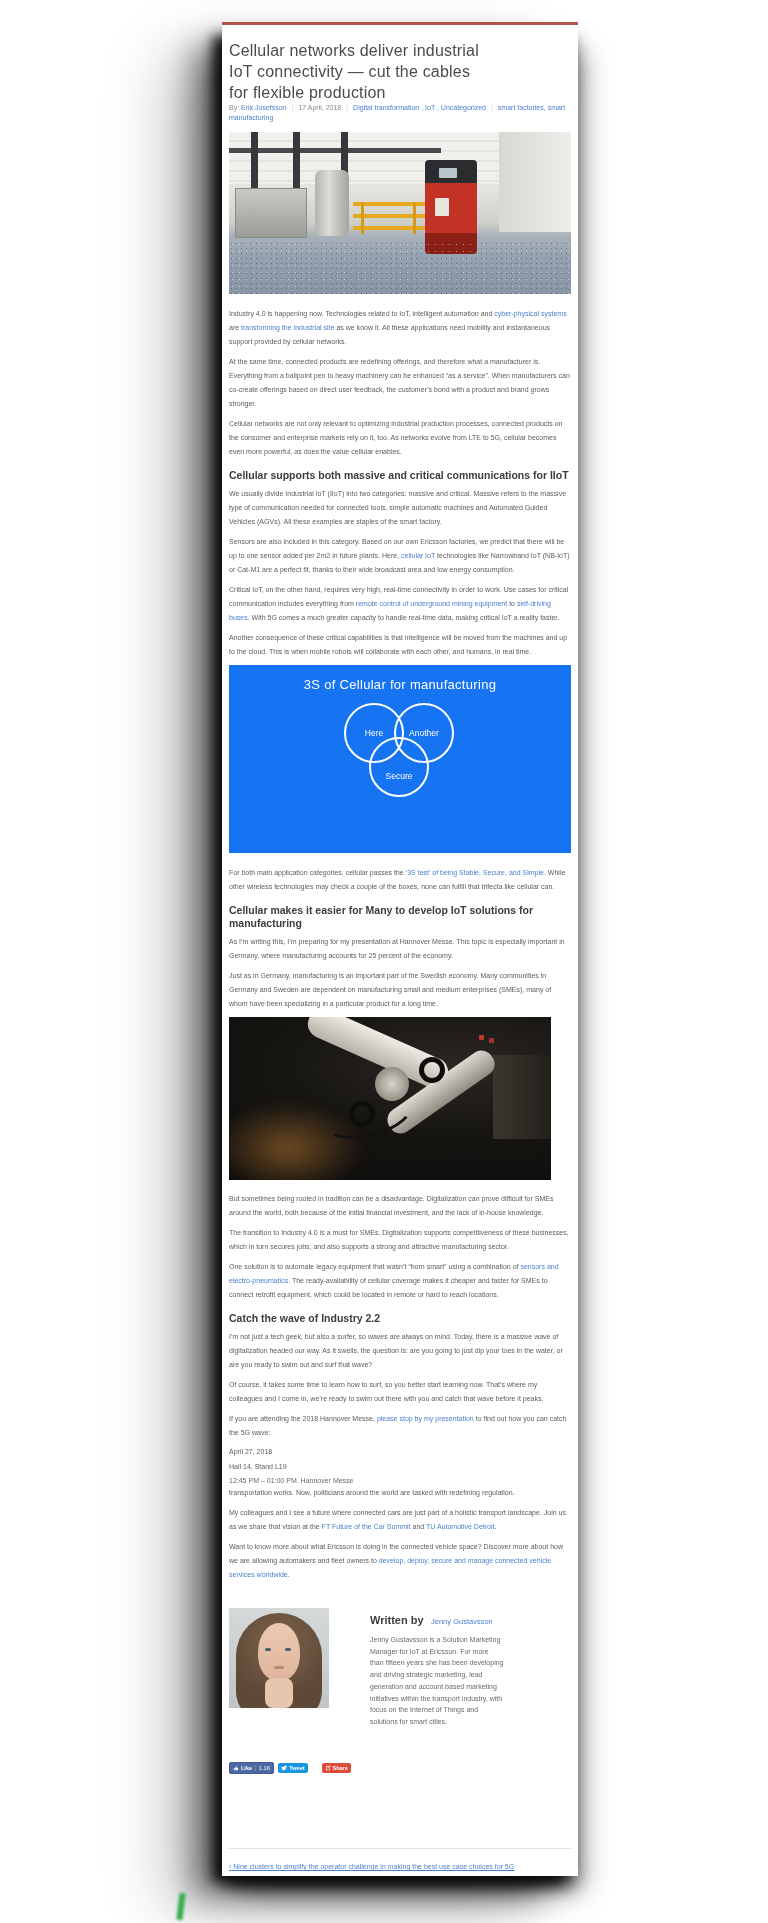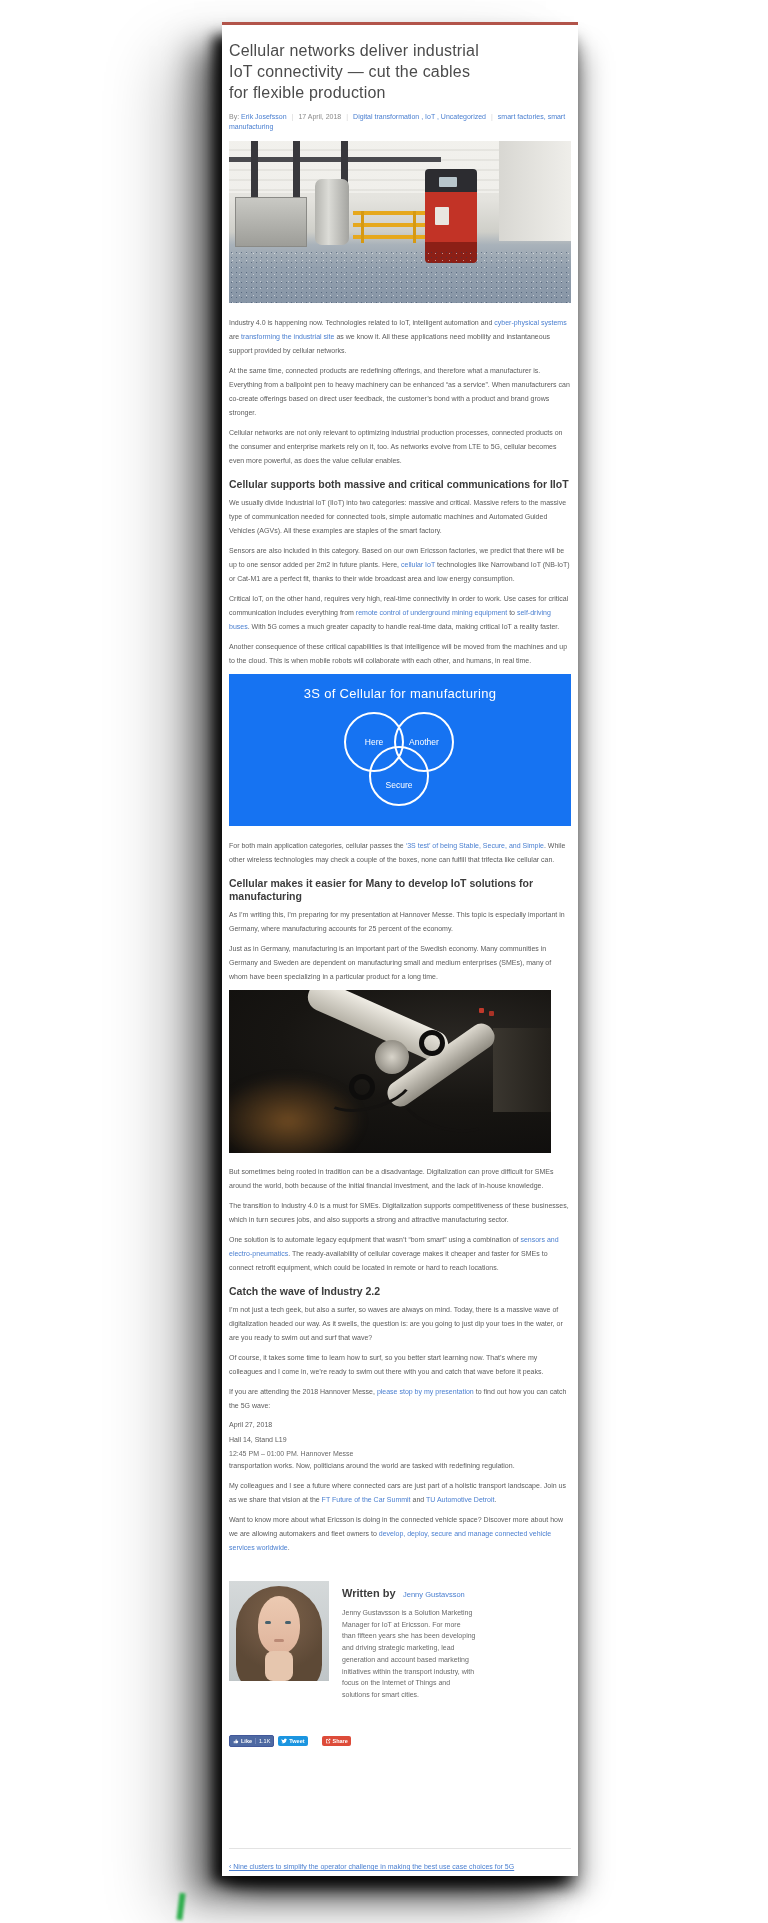--- a/index.html
+++ b/index.html
@@ -4,21 +4,21 @@
 <style>
   html,body{margin:0;padding:0;width:768px;height:1923px;background:#ffffff;overflow:hidden;
     font-family:"Liberation Sans","DejaVu Sans",sans-serif;position:relative;}
   .page-card{position:absolute;left:222px;top:22px;width:356px;height:1854px;background:#ffffff;
     border-top:3px solid #b2544a;box-sizing:border-box;padding:0 7px 0 7px;
     box-shadow:-13px 10px 12px -4px rgba(8,8,8,.95),
                -30px 22px 30px -2px rgba(0,0,0,.5),
                -55px 34px 60px 0 rgba(0,0,0,.22),
                0 14px 16px -4px rgba(0,0,0,.8),
                14px 22px 26px -8px rgba(0,0,0,.35);}
-  h1{font-size:16px;line-height:21px;font-weight:normal;color:#4b4b4b;margin:15px 0 9px;letter-spacing:.2px;}
+  h1{font-size:16px;line-height:21px;font-weight:normal;color:#4b4b4b;margin:15px 0 0;letter-spacing:.2px;}
   .byline{font-size:7px;line-height:10px;color:#8a8a8a;margin:0 0 9px;}
   .byline .sep{color:#d6d6d6;margin:0 5px;}
   .blnk{color:#4a7fd0;cursor:pointer;}
   .lnk{color:#4a7fd0;cursor:pointer;}
   p{font-size:7px;line-height:14px;color:#5c5c5c;margin:0 0 6px;}
   p.lead{font-size:7.3px;font-weight:bold;color:#3c3c3c;line-height:21px;margin:0 0 11px;}
   h2{font-size:10.5px;line-height:13px;color:#3c3c3c;margin:10px 0 5px;font-weight:bold;}
   p.line{line-height:11px;margin:0 0 4px;}
   p.clipped{height:7px;overflow:hidden;line-height:9px;margin:0 0 3px;color:#6a6a6a;}
   
@@ -39,21 +39,21 @@
   .h-agv{position:absolute;left:196px;top:28px;width:52px;height:94px;border-radius:4px;
     background:linear-gradient(180deg,#2c2c30 0 24%,#c23326 24% 78%,#8c1f16 78% 100%);}
   .h-agv-screen{position:absolute;left:210px;top:36px;width:18px;height:10px;background:#b8c6cc;border-radius:1px;}
   .h-agv-label{position:absolute;left:206px;top:66px;width:14px;height:18px;background:#e9e6e0;border-radius:1px;}
   .h-wall-r{position:absolute;right:0;top:0;width:72px;height:62%;background:linear-gradient(90deg,#d8d7d2,#efeeea);}
   .h-floor{position:absolute;left:0;right:0;bottom:0;height:33%;
     background-image:radial-gradient(rgba(40,60,90,.5) .7px,rgba(0,0,0,0) 1px),
                      radial-gradient(rgba(255,255,255,.5) .6px,rgba(0,0,0,0) 1px);
     background-size:5px 5px,7px 7px;}
   
-  .venn{position:relative;width:100%;height:152px;background:#1673f2;margin:4px 0 13px;}
+  .venn{position:relative;width:100%;height:188px;background:#1673f2;margin:4px 0 13px;}
   .venn-title{position:absolute;left:0;right:0;top:12px;text-align:center;color:#fff;font-size:13px;letter-spacing:.3px;}
   .vc{position:absolute;width:60px;height:60px;border:2px solid #fff;border-radius:50%;
     display:flex;align-items:center;justify-content:center;color:#fff;font-size:8.5px;box-sizing:border-box;}
   .vc-smart{left:calc(50% - 56px);top:38px;}
   .vc-stable{left:calc(50% - 6px);top:38px;}
   .vc-secure{left:calc(50% - 31px);top:72px;align-items:flex-end;padding-bottom:14px;}
   
   .fig2{position:relative;width:322px;height:163px;overflow:hidden;margin:0 0 12px;
     background:radial-gradient(120% 90% at 70% 30%,#2a2723 0%,#171512 45%,#0d0c0b 100%);}
   .f2-glow{position:absolute;left:-16px;bottom:-14px;width:150px;height:92px;filter:blur(4px);
@@ -63,21 +63,21 @@
   .f2-arm2{position:absolute;left:150px;top:62px;width:124px;height:26px;border-radius:12px;
     background:linear-gradient(180deg,#ddd9cf,#8f8b81);transform:rotate(-35deg);}
   .f2-joint{position:absolute;left:146px;top:50px;width:34px;height:34px;border-radius:50%;
     background:radial-gradient(#d8d4ca,#77736a);}
   .f2-coil{position:absolute;width:26px;height:26px;border:5px solid #0e0d0c;border-radius:50%;box-sizing:border-box;}
   .f2-cable{position:absolute;width:90px;height:44px;border:3px solid #141210;border-radius:50%;
     border-color:rgba(0,0,0,0) rgba(0,0,0,0) #141210 rgba(0,0,0,0);transform:rotate(-14deg);}
   .f2-red{position:absolute;width:5px;height:5px;background:#c0392b;border-radius:1px;box-shadow:10px 3px 0 #a93226;}
   .f2-mach{position:absolute;right:0;top:38px;width:58px;height:84px;background:linear-gradient(90deg,#3a362f,#23201b);}
   
-  .author-box{display:flex;margin:26px 0 0;}
+  .author-box{display:flex;margin:26px 0 0;gap:28px;}
   .a-photo{width:100px;height:100px;position:relative;overflow:hidden;flex:0 0 auto;
     background:linear-gradient(180deg,#d5d9da,#bfc5c7);}
   .a-hair{position:absolute;left:7px;top:5px;width:86px;height:108px;border-radius:44px 44px 30px 30px;
     background:radial-gradient(60% 50% at 50% 28%,#7b6148 0%,#6b5440 60%,#5d4936 100%);}
   .a-face{position:absolute;left:29px;top:15px;width:42px;height:58px;border-radius:50% 50% 45% 45%;
     background:linear-gradient(180deg,#eccab2,#dfb49c);}
   .a-eye{position:absolute;width:6px;height:3px;border-radius:2px;background:#46616d;top:40px;}
   .a-mouth{position:absolute;left:45px;top:58px;width:10px;height:2.5px;border-radius:2px;background:#bb8a76;}
   .a-neck{position:absolute;left:36px;top:70px;width:28px;height:30px;background:#e6c6ae;border-radius:8px;}
   .author-info{margin-left:13px;width:134px;}

